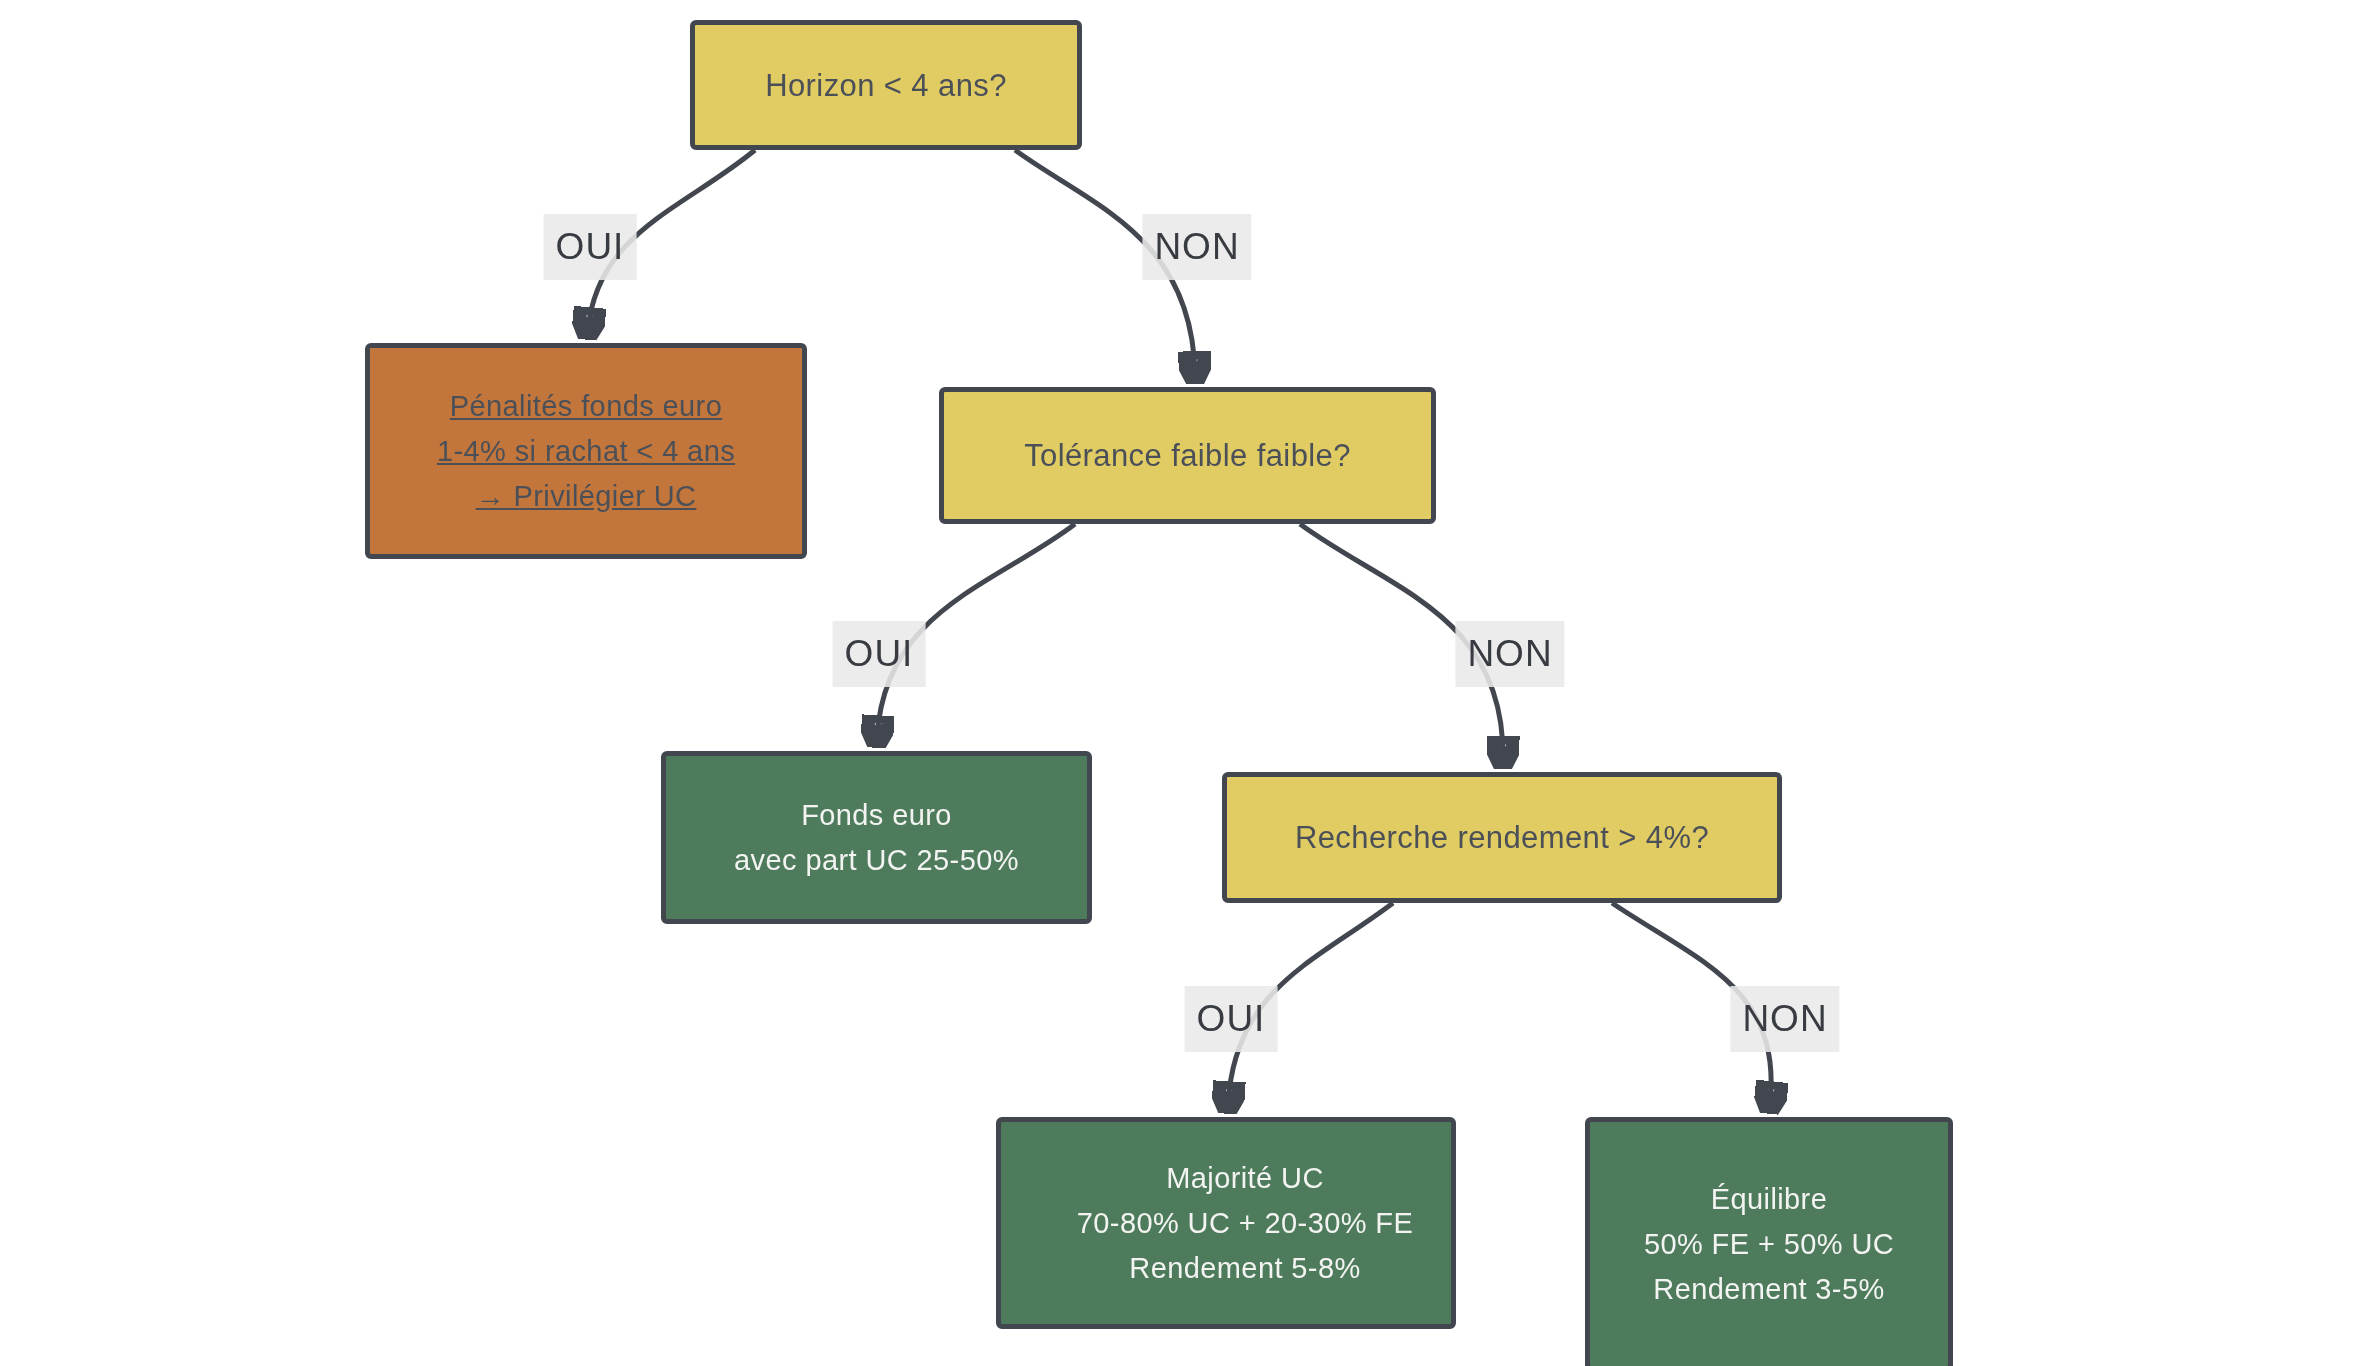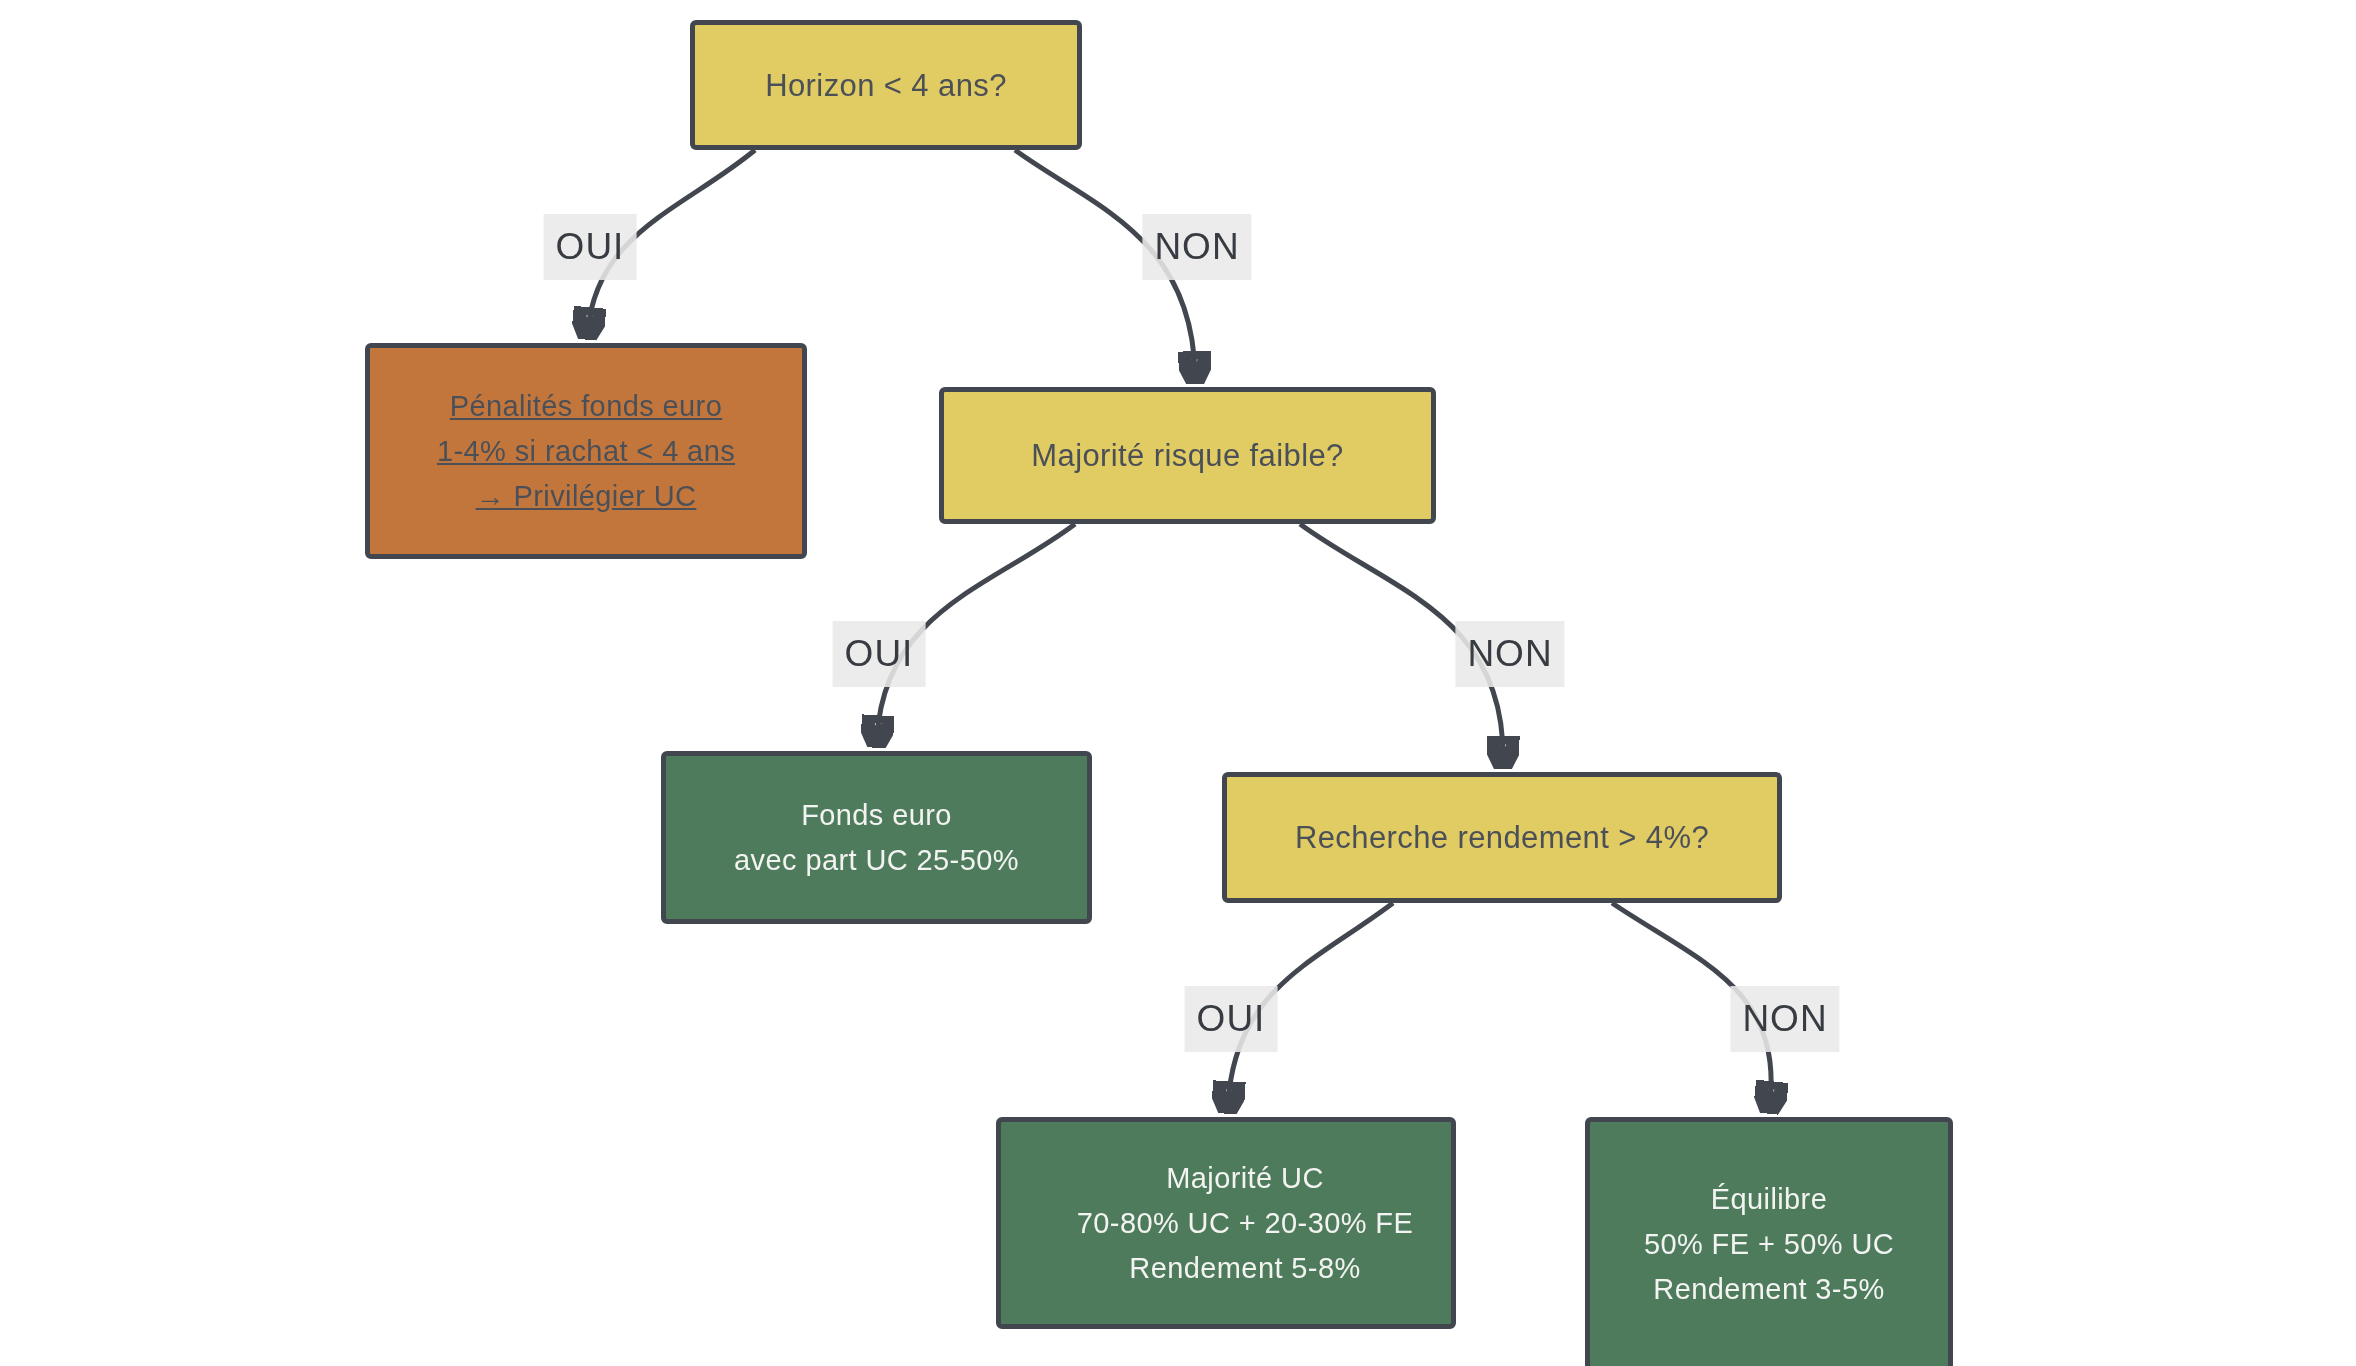--- a/index.html
+++ b/index.html
@@ -66,21 +66,21 @@
     <div class="line">Horizon &lt; 4 ans?</div>
   </div>
 
   <div class="node warning" style="left:365px;top:343px;width:442px;height:216px;text-decoration:underline;">
     <div class="line">Pénalités fonds euro</div>
     <div class="line">1-4% si rachat &lt; 4 ans</div>
     <div class="line">→ Privilégier UC</div>
   </div>
 
   <div class="node question" style="left:939px;top:387px;width:497px;height:137px;">
-    <div class="line">Majorité risque faible?</div>
+    <div class="line">Tolérance faible faible?</div>
   </div>
 
   <div class="node result" style="left:661px;top:751px;width:431px;height:173px;">
     <div class="line">Fonds euro</div>
     <div class="line">avec part UC 25-50%</div>
   </div>
 
   <div class="node question" style="left:1222px;top:772px;width:560px;height:131px;">
     <div class="line">Recherche rendement &gt; 4%?</div>
   </div>

